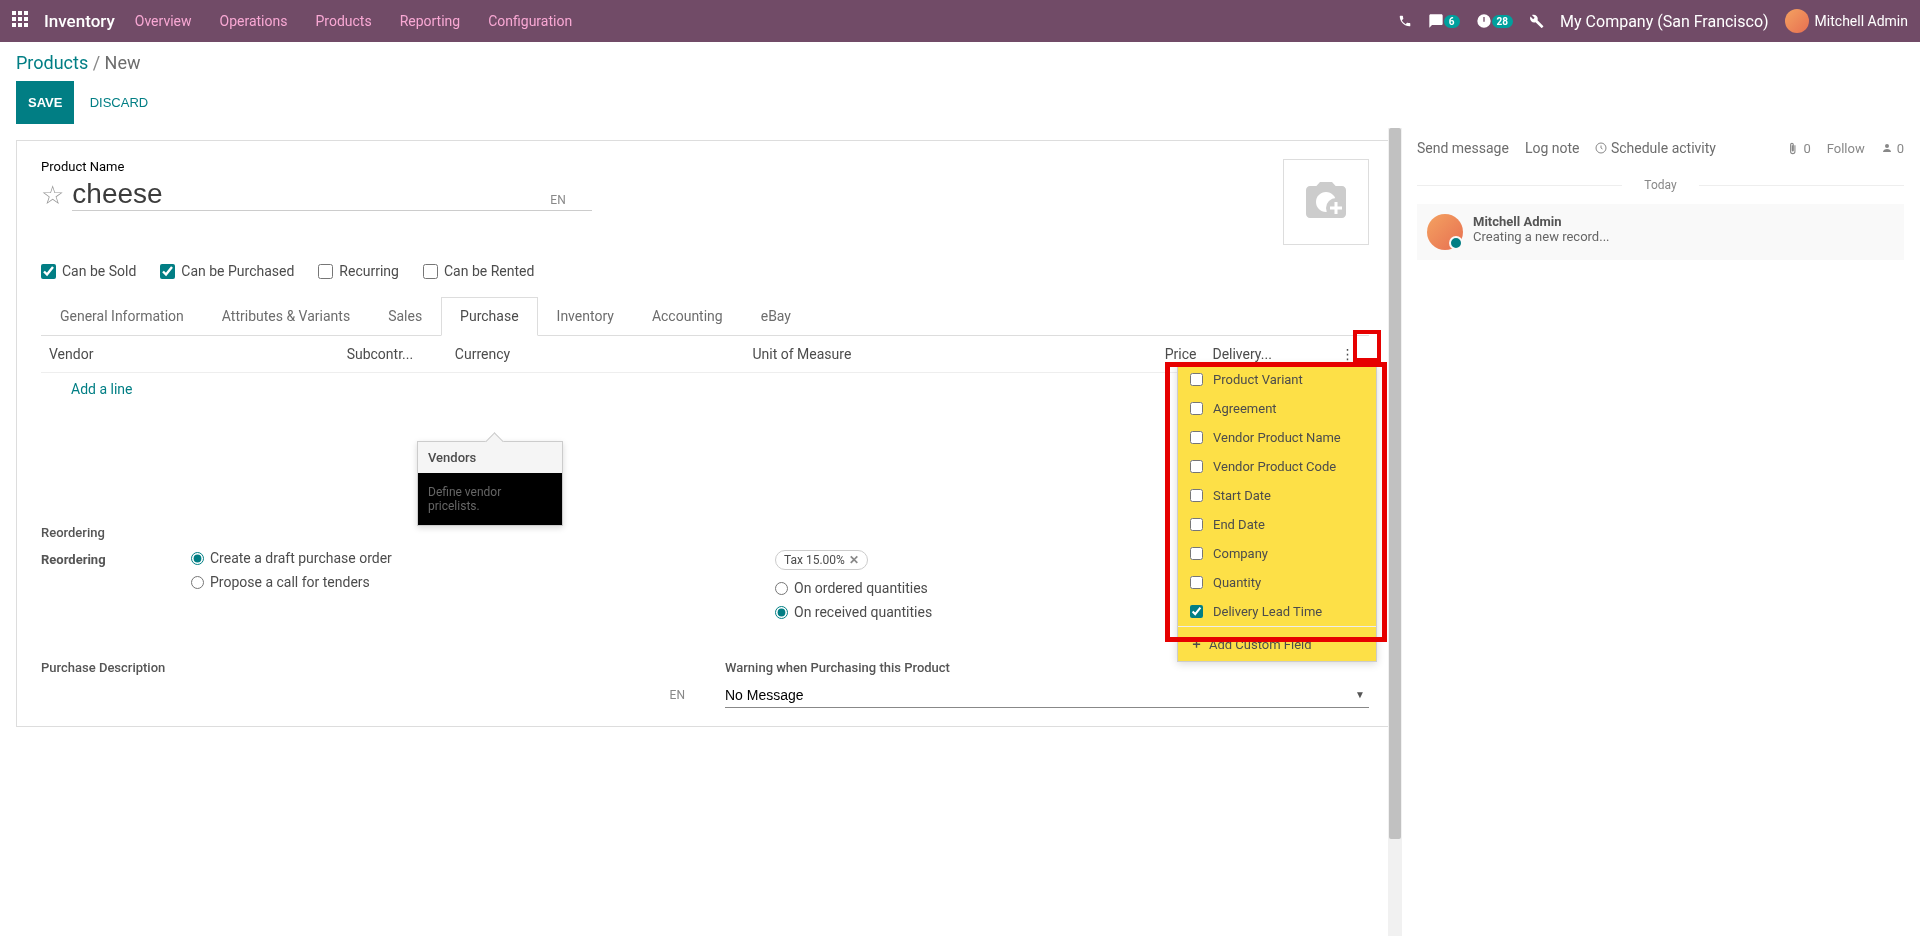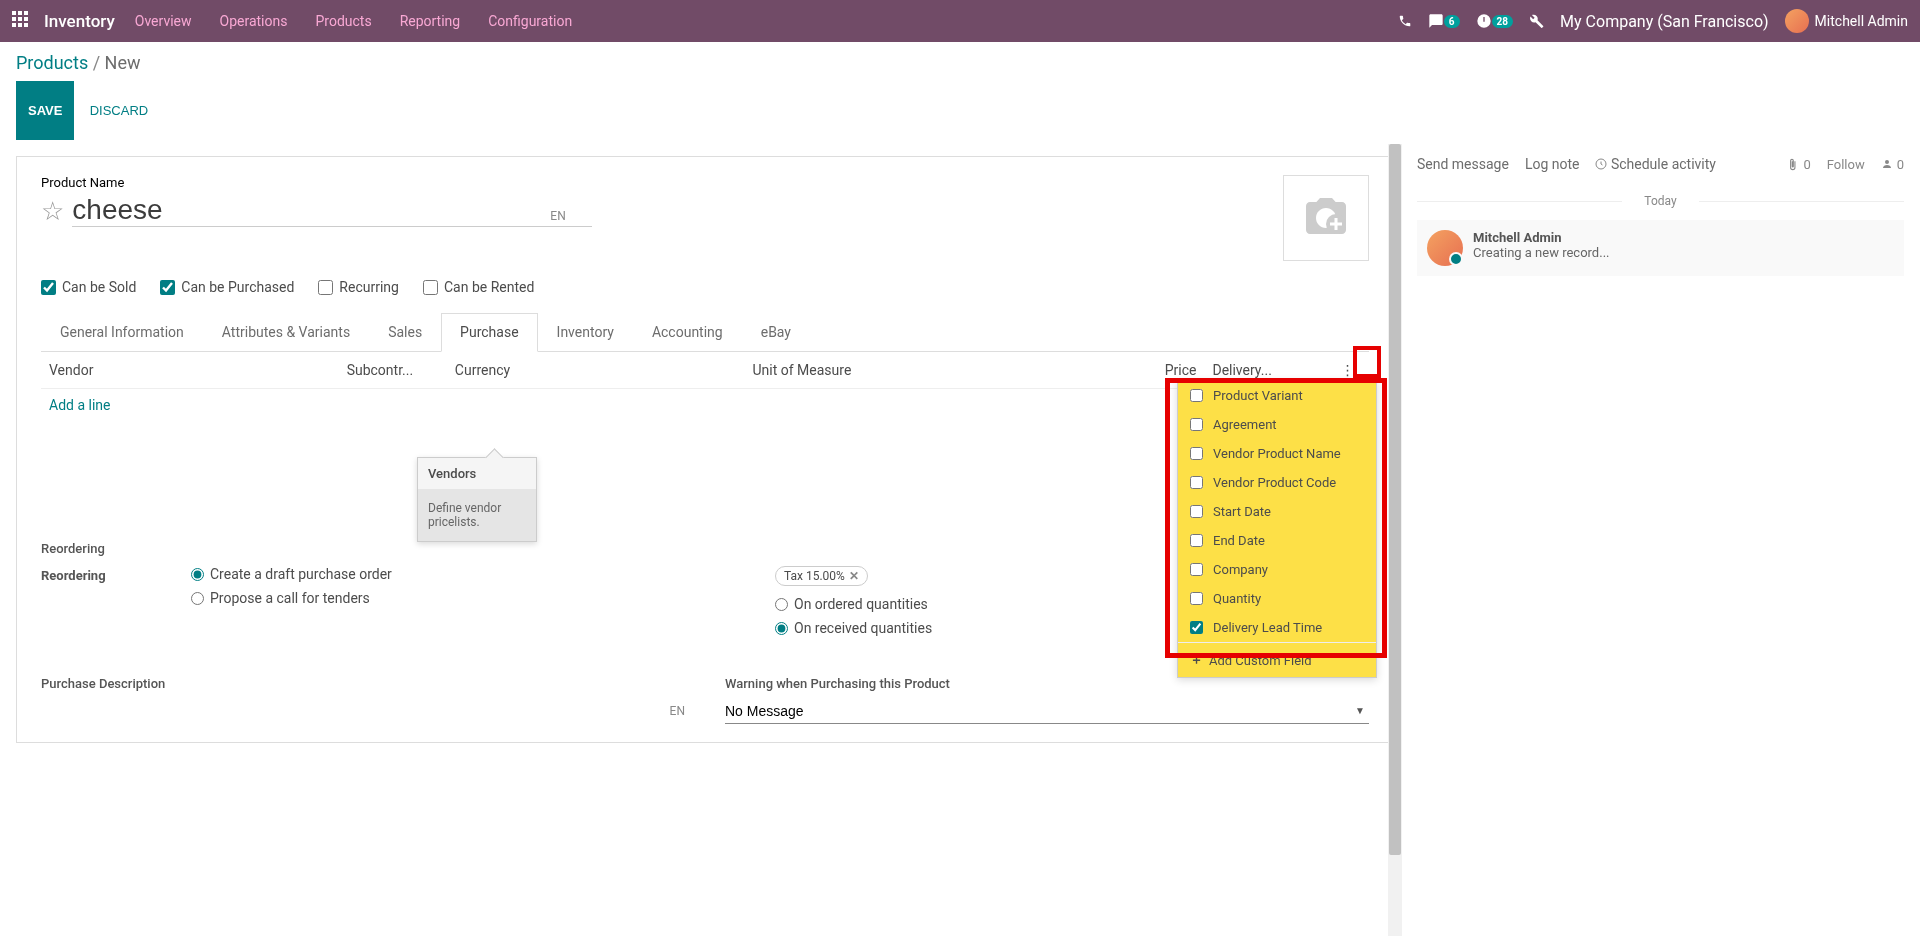--- a/index.html
+++ b/index.html
@@ -17,21 +17,21 @@
 .navbar .icon-btn { color: #fff; cursor: pointer; position: relative; display:flex; align-items:center; }
 .navbar .badge-green { background: #00A09D; color: #fff; font-size: 10px; padding: 1px 5px; border-radius: 8px; font-weight:bold; }
 .navbar .avatar { width: 24px; height: 24px; border-radius: 50%; background: linear-gradient(135deg,#f4a261,#e76f51); margin-right:6px; }
 
 
 .toolbar { padding: 10px 16px 4px; }
 .breadcrumb { font-size: 18px; color: #017e84; }
 .breadcrumb .sep { color: #888; }
 .breadcrumb .current { color: #6d6d6d; }
 .actions { margin-top: 8px; }
-.btn-save { background: #017e84; color: #fff; border: none; padding: 22px 12px; font-size: 13px; font-weight: bold; cursor: pointer; }
+.btn-save { background: #017e84; color: #fff; border: none; padding: 14px 12px; font-size: 13px; font-weight: bold; cursor: pointer; }
 .btn-discard { background: none; border: none; color: #017e84; padding: 6px 12px; font-size: 13px; cursor: pointer; }
 
 
 .main { display: flex; height: calc(100vh - 100px); }
 .form-area { flex: 1; padding: 12px 6px 12px 16px; overflow: visible; position: relative; }
 .form-sheet { background: #fff; border: 1px solid #ddd; padding: 18px 24px; position: relative; }
 
 .product-header { display: flex; align-items: flex-start; }
 .product-header .left { flex: 1; }
 .product-header .label { font-size: 13px; color: #000000; }
@@ -47,37 +47,37 @@
 
 
 .tabs { display: flex; border-bottom: 1px solid #ddd; margin-top: 18px; }
 .tabs .tab { padding: 10px 18px; cursor: pointer; color: #6d6d6d; border: 1px solid transparent; font-size:14px; }
 .tabs .tab.active { border: 1px solid #ddd; border-bottom-color: #fff; color: #4c4c4c; margin-bottom: -1px; background:#fff; }
 
 
 .vendor-table { width: 100%; border-collapse: collapse; margin-top: 0; position:relative; }
 .vendor-table th { text-align: left; font-weight: normal; color: #4c4c4c; padding: 10px 8px; font-size:14px; border-bottom: 1px solid #eee; }
 .vendor-table th.right { text-align: right; }
-.vendor-table .add-line { color: #017e84; cursor: pointer; font-size:14px; }
+.vendor-table .add-line { color: #017e84; cursor: pointer; font-size:14px;margin-left:22px; }
 .vendor-table td { padding: 8px; }
 .kebab { cursor: pointer; padding: 6px; position:relative; }
 
 
 .columns-menu { position: absolute; top: 28px; right: -8px; width: 200px; background: #fde047; border: 1px solid #ccc; box-shadow: 0 2px 8px rgba(0,0,0,.15); z-index: 100; }
 .columns-menu .item { display: flex; align-items: center; gap: 10px; padding: 7px 12px; cursor: pointer; font-size:13px; }
 .columns-menu .item input { accent-color: #017e84; }
 .columns-menu .divider { border-top: 1px solid #eee; }
 .columns-menu .add-custom { padding: 8px 12px; cursor: pointer; font-size:13px; display:flex; align-items:center; gap:6px; }
 
 
 .highlight-box-1 { position:absolute; border: 4px solid #e60000; pointer-events:none; z-index:200; }
 .highlight-box-2 { position:absolute; border: 5px solid #e60000; pointer-events:none; z-index:200; }
 
 
-.tooltip-box { position: absolute; background: #e5e5e5; border: 1px solid #ccc; box-shadow: 0 2px 6px rgba(0,0,0,.15); padding: 0; width: 120px; z-index:50; }
+.tooltip-box { position: absolute; background: #000000; border: 1px solid #ccc; box-shadow: 0 2px 6px rgba(0,0,0,.15); padding: 0; width: 146px; z-index:50; }
 .tooltip-box .tt-head { background:#f5f5f5; padding:8px 10px; font-weight:500; font-size:13px; }
 .tooltip-box .tt-body { padding:12px 10px; font-size:12px; color:#666; }
 .tooltip-box::before { content:''; position:absolute; top:-7px; left:70px; width:12px; height:12px; background:#f5f5f5; border-left:1px solid #ccc; border-top:1px solid #ccc; transform:rotate(45deg); }
 
 
 .section { margin-top: 120px; }
 .section h4 { font-weight: 500; color: #555; font-size: 13px; margin-bottom: 10px; }
 .form-row { display: flex; gap: 40px; }
 .form-col { flex: 1; }
 .field-row { display: flex; align-items: flex-start; margin-bottom: 8px; }

